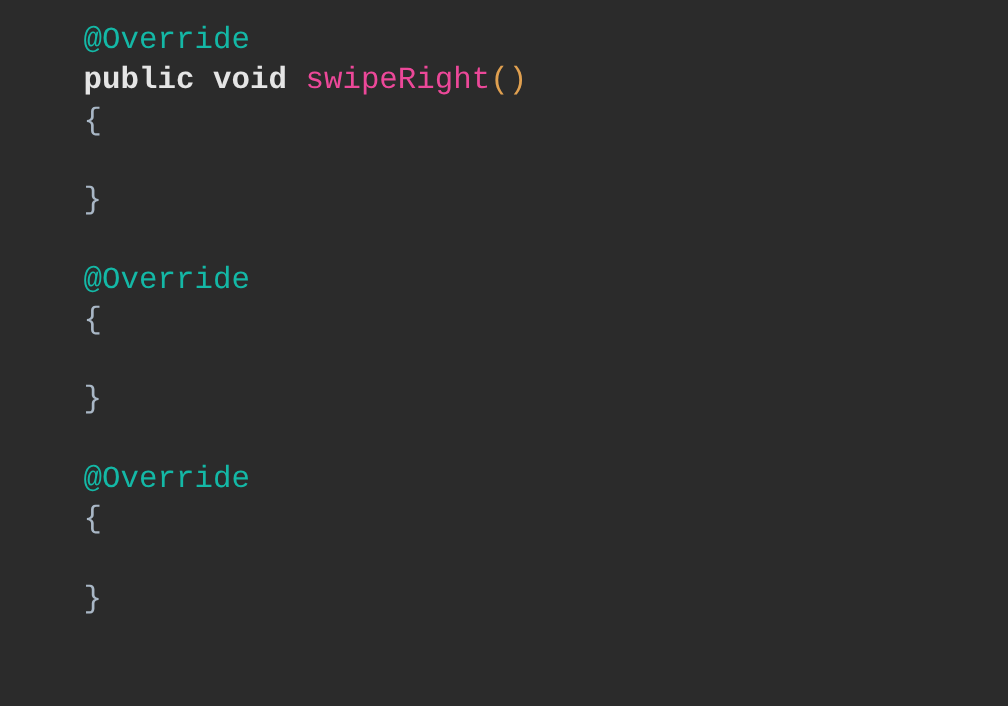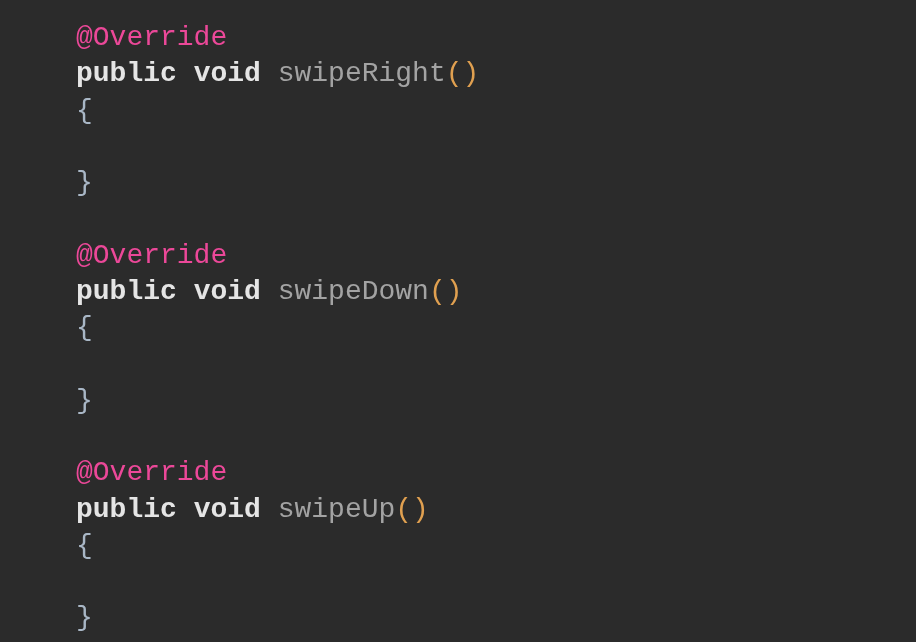--- a/index.html
+++ b/index.html
@@ -16,52 +16,50 @@
       padding: 20px 0 20px 76px;
       width: 916px;
       height: 642px;
       overflow: hidden;
     }
     .code-line {
       white-space: pre;
       min-height: 36px;
     }
     .annotation {
-      color: #ec4899;
+      color: #14b8a6;
     }
     .keyword {
       color: #e5e5e5;
       font-weight: bold;
     }
     .method-name {
-      color: #a3a3a3;
+      color: #ec4899;
     }
     .paren {
       color: #e0a050;
     }
     .brace {
       color: #a9b7c6;
     }
   </style>
 </head>
 <body>
 
 <div>
   <div class="code-line"><span class="annotation">@Override</span></div>
   <div class="code-line"><span class="keyword">public</span> <span class="keyword">void</span> <span class="method-name">swipeRight</span><span class="paren">(</span><span class="paren">)</span></div>
   <div class="code-line"><span class="brace">{</span></div>
   <div class="code-line"></div>
   <div class="code-line"><span class="brace">}</span></div>
   <div class="code-line"></div>
 
   <div class="code-line"><span class="annotation">@Override</span></div>
-  <div class="code-line"><span class="keyword">public</span> <span class="keyword">void</span> <span class="method-name">swipeDown</span><span class="paren">(</span><span class="paren">)</span></div>
   <div class="code-line"><span class="brace">{</span></div>
   <div class="code-line"></div>
   <div class="code-line"><span class="brace">}</span></div>
   <div class="code-line"></div>
 
   <div class="code-line"><span class="annotation">@Override</span></div>
-  <div class="code-line"><span class="keyword">public</span> <span class="keyword">void</span> <span class="method-name">swipeUp</span><span class="paren">(</span><span class="paren">)</span></div>
   <div class="code-line"><span class="brace">{</span></div>
   <div class="code-line"></div>
   <div class="code-line"><span class="brace">}</span></div>
 </div>
 
 </body></html>

